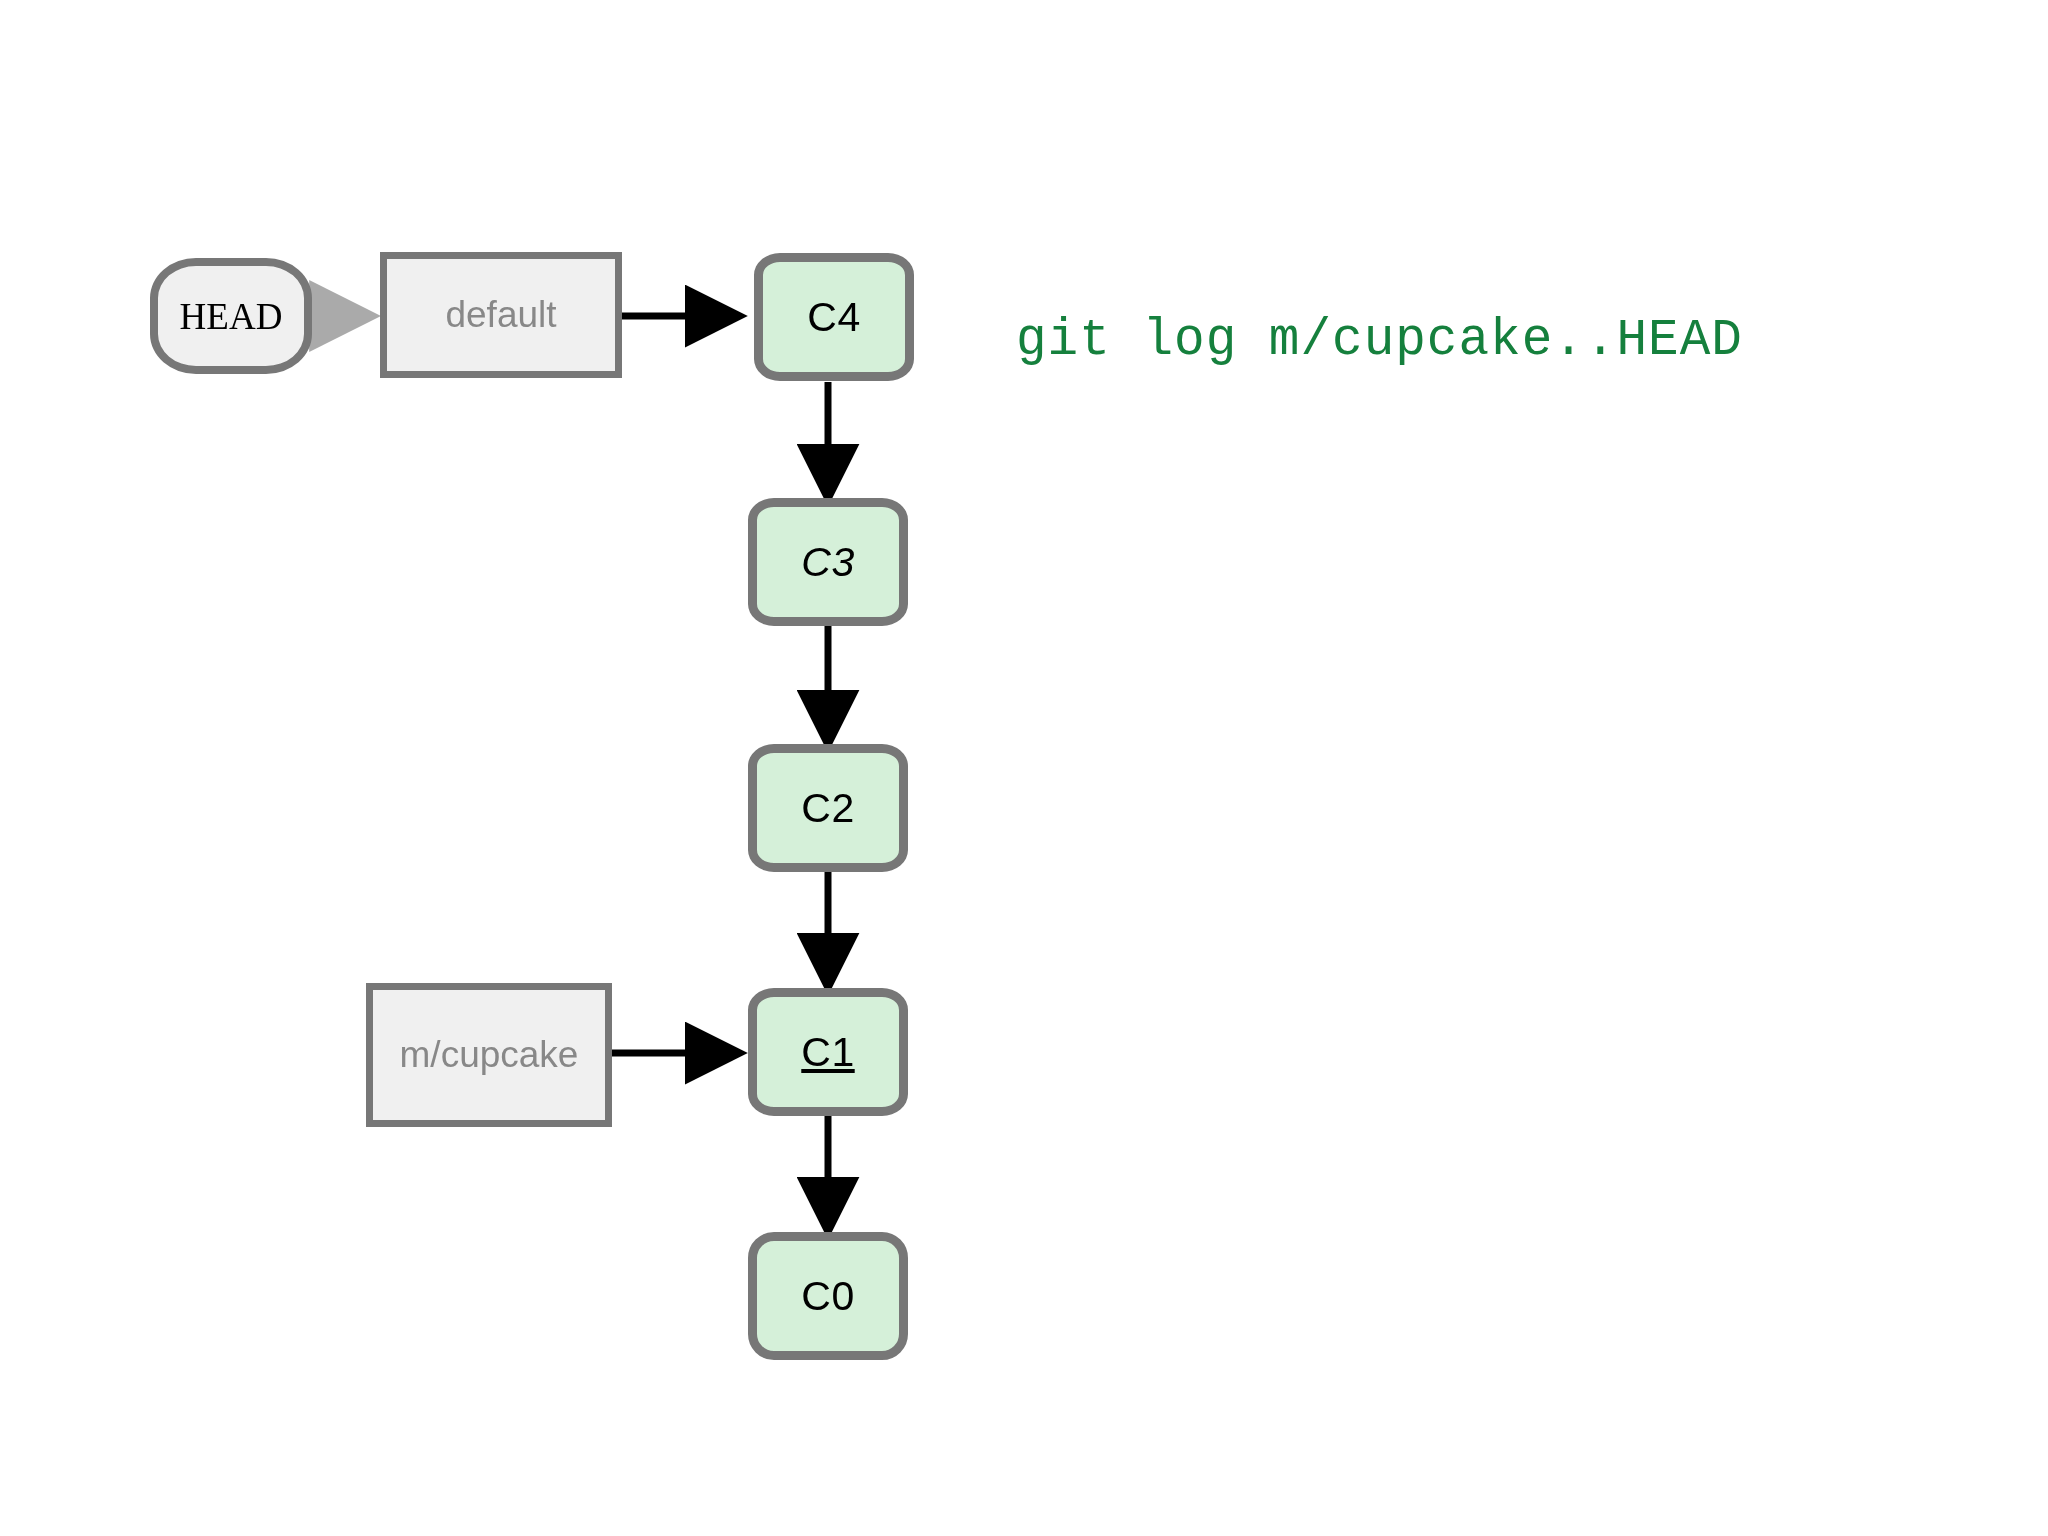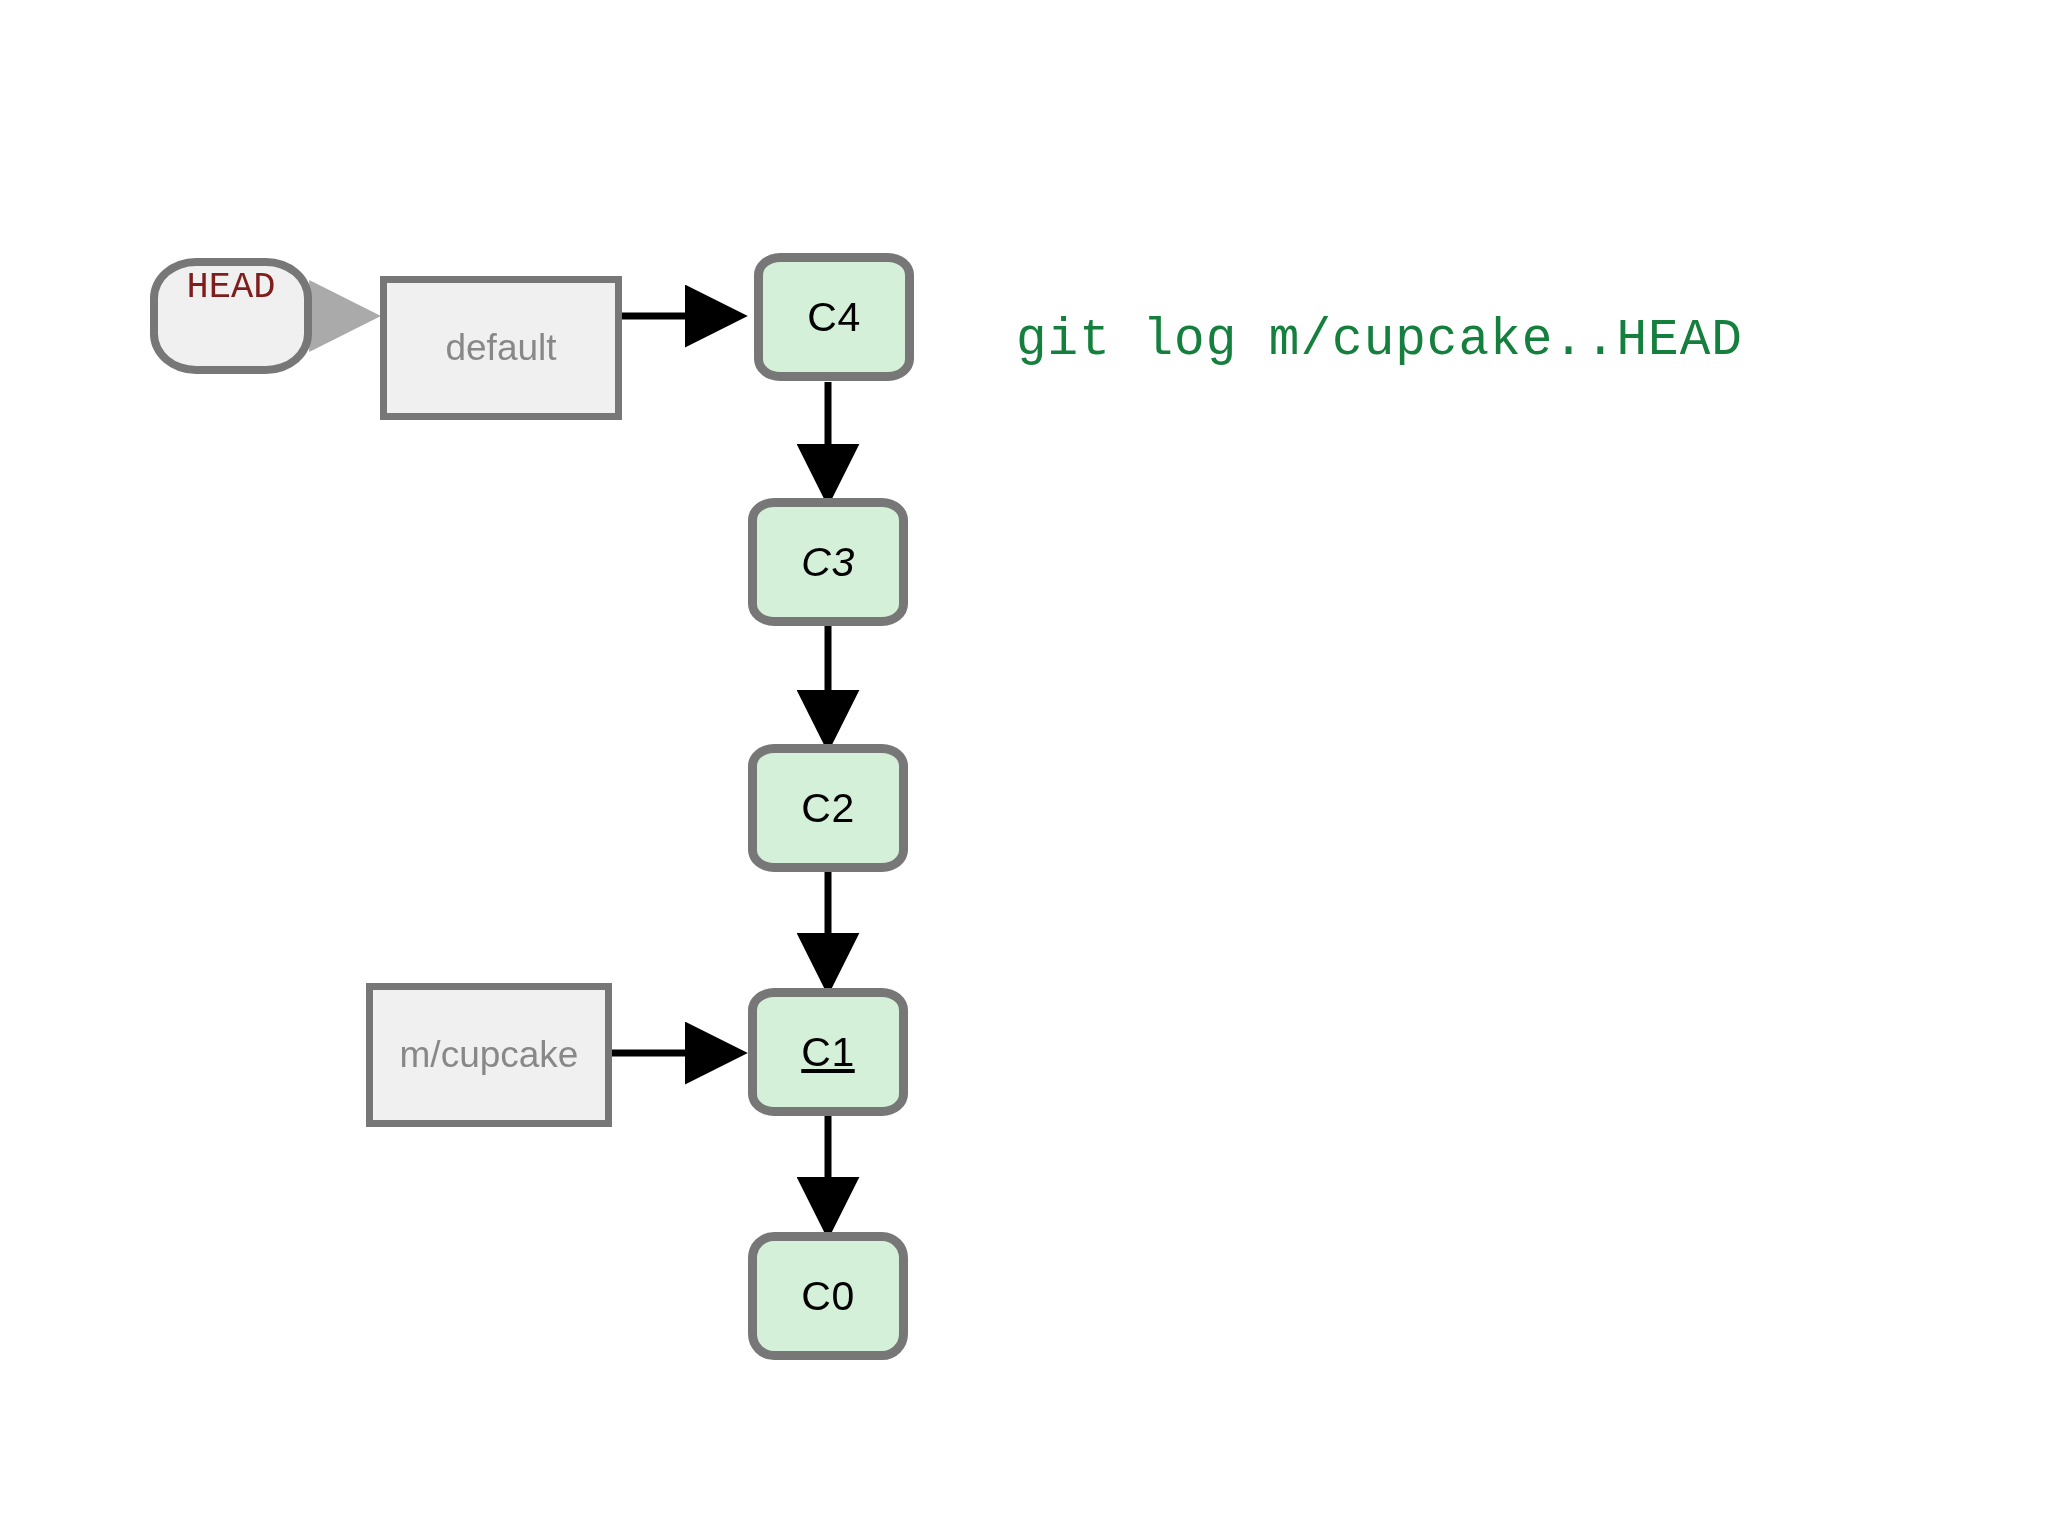--- a/index.html
+++ b/index.html
@@ -49,25 +49,25 @@
   }
 
   
   .head-pill {
     position: absolute;
     box-sizing: border-box;
     background: #f0f0f0;
     border: 8px solid #777777;
     border-radius: 46px / 40px;
     display: flex;
-    align-items: flex-start;
+    align-items: center;
     justify-content: center;
-    color: #7f1d1d;
+    color: #000000;
     font-size: 37px;
-    font-family: Liberation Mono, monospace;
+    font-family: Liberation Serif, serif;
   }
 
   
   .command {
     position: absolute;
     color: #15803d;
     font-family: Liberation Mono, monospace;
     font-size: 51px;
     white-space: nowrap;
     letter-spacing: 1px;
@@ -110,21 +110,21 @@
 
     <line x1="828" y1="1114" x2="828" y2="1230" stroke="#000000" stroke-width="7" marker-end="url(#arrowBlack)"></line>
 
     <line x1="612" y1="1053" x2="738" y2="1053" stroke="#000000" stroke-width="7" marker-end="url(#arrowBlack)"></line>
   </svg>
 
   <div class="head-pill" style="left:150px; top:258px; width:162px; height:116px;">
     <span>HEAD</span>
   </div>
 
-  <div class="branch-box" style="left:380px; top:252px; width:242px; height:144px;margin-top:24px;">
+  <div class="branch-box" style="left:380px; top:252px; width:242px; height:126px;">
     <span>default</span>
   </div>
 
   <div class="branch-box" style="left:366px; top:983px; width:246px; height:144px;">
     <span>m/cupcake</span>
   </div>
 
   <div class="commit" style="left:748px; top:253px;margin-left:6px;">
     <span>C4</span>
   </div>

